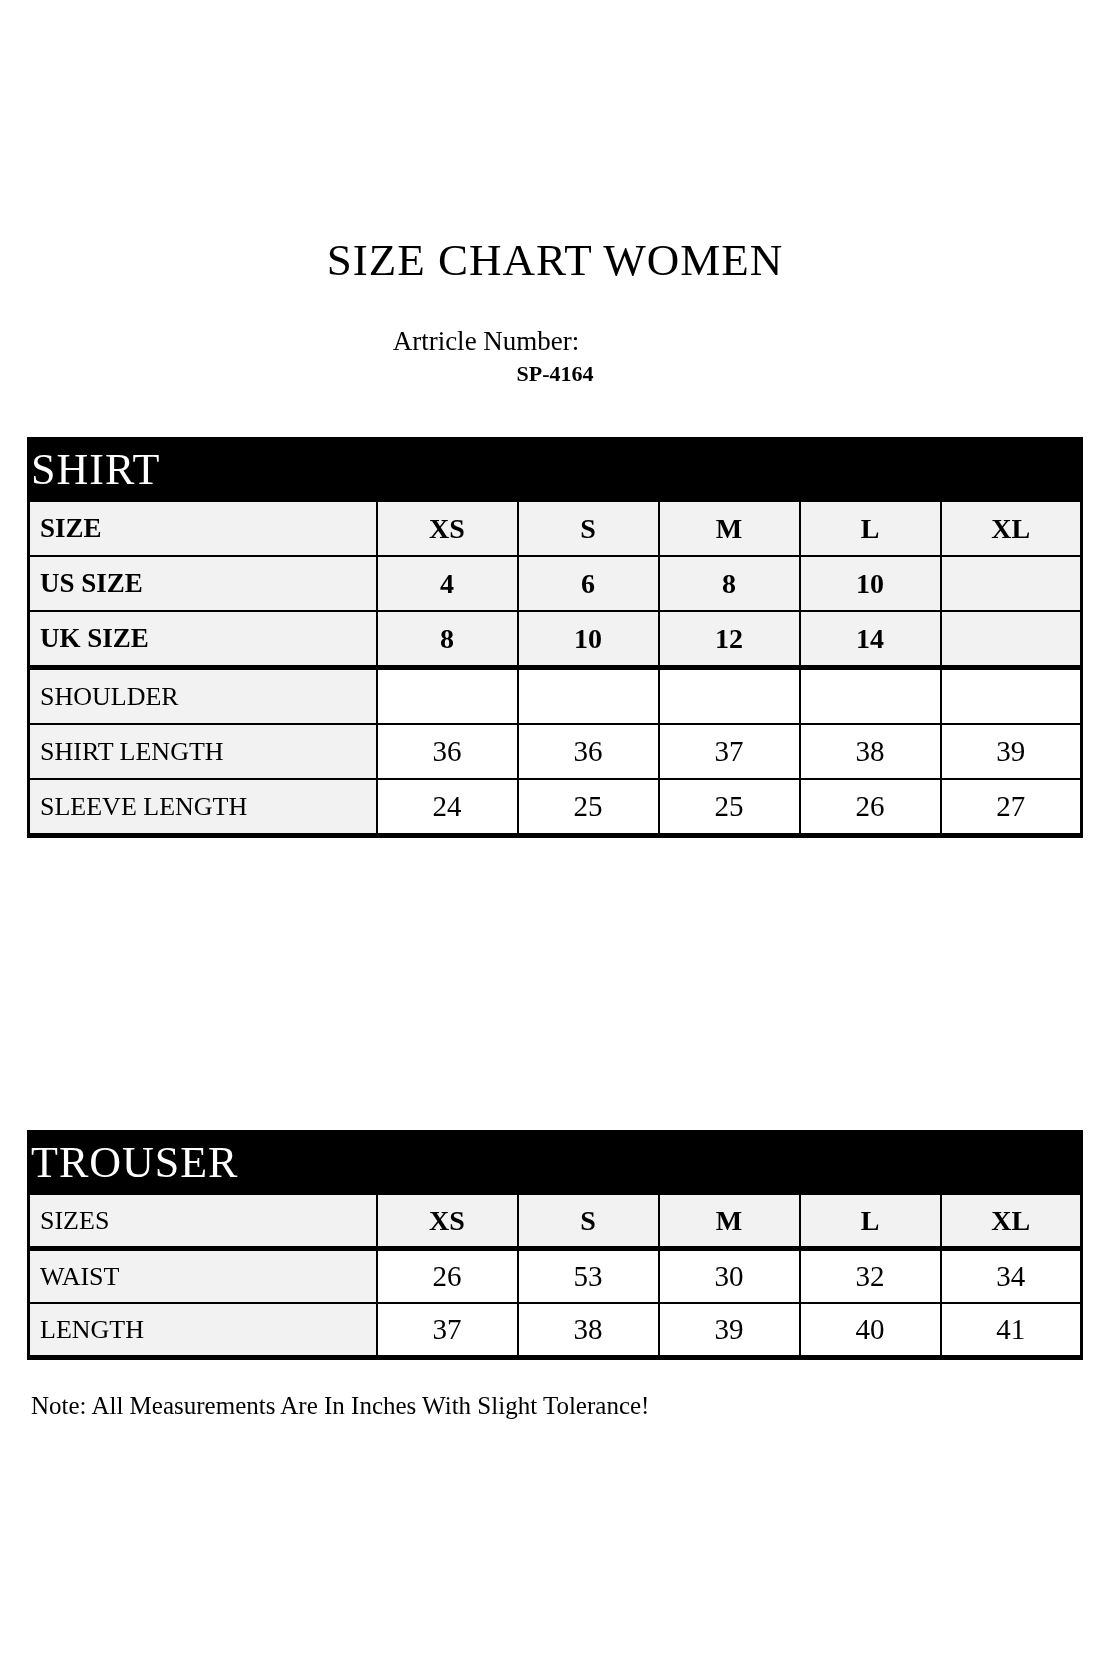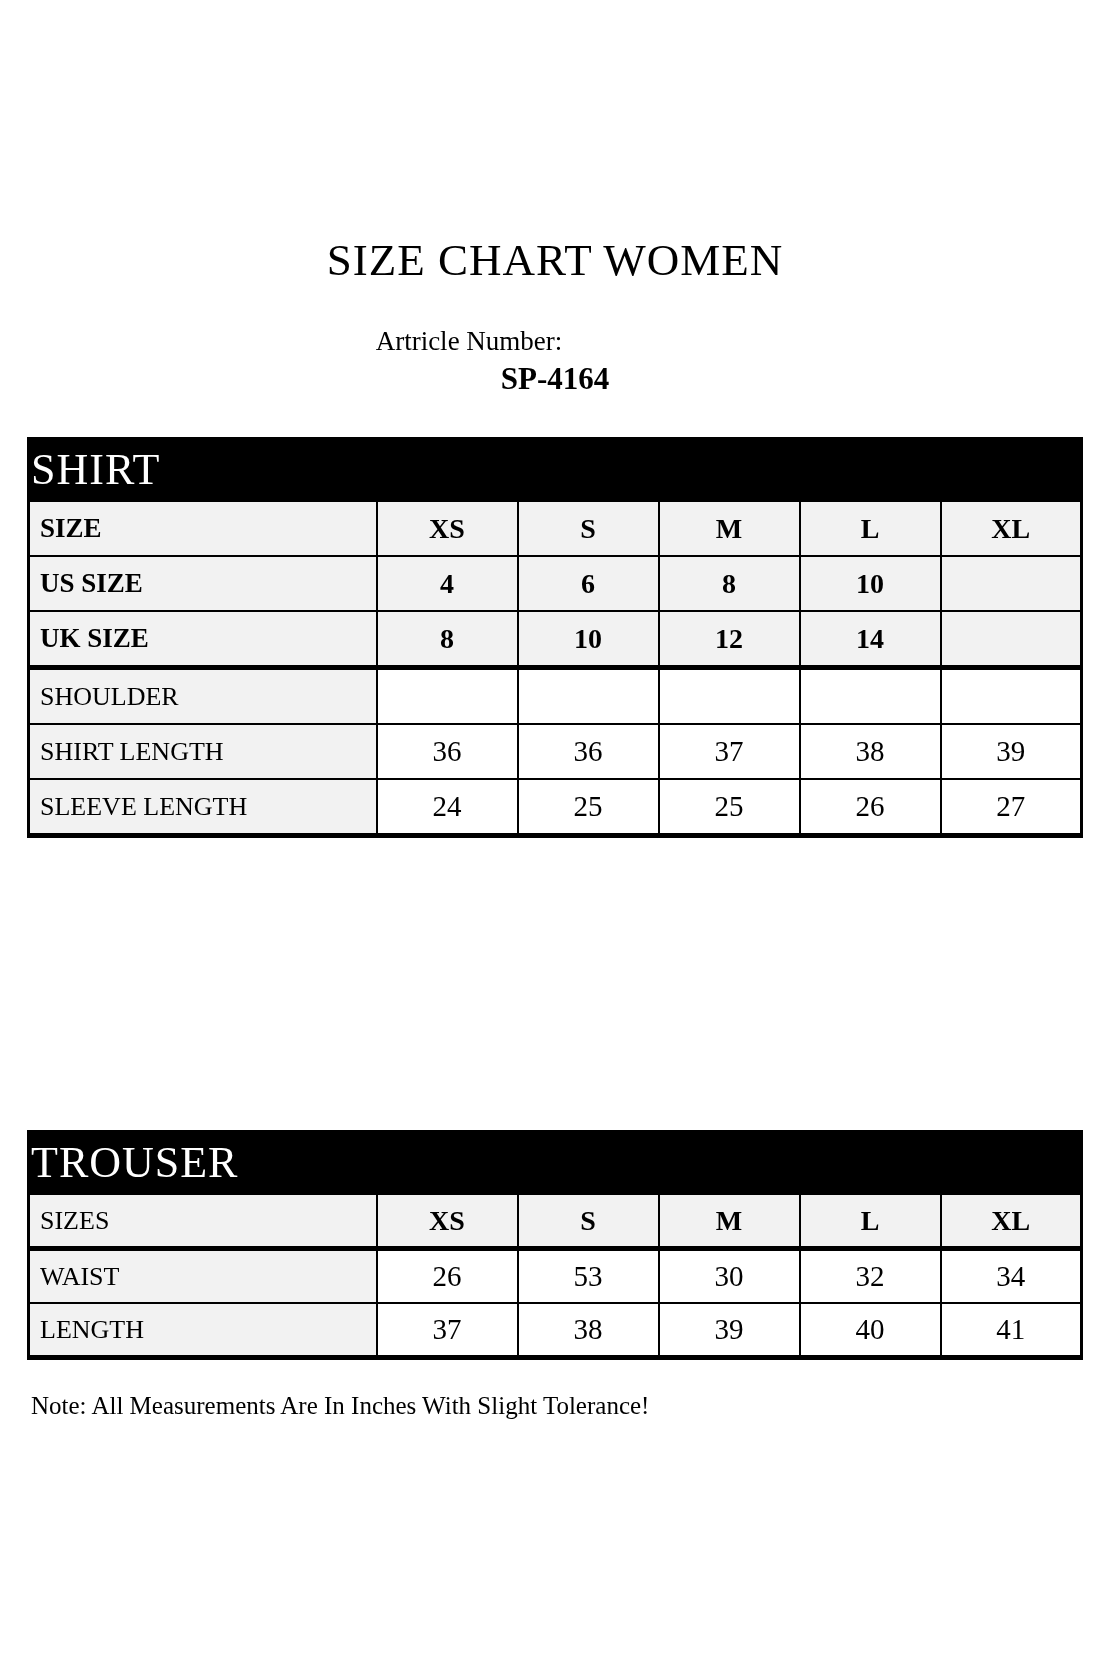--- a/index.html
+++ b/index.html
@@ -17,26 +17,26 @@
     font-family:"Liberation Serif","DejaVu Serif",serif;
     color:var(--text);
     overflow:hidden;
   }
   .doc-title{
     position:absolute;top:234px;left:0;width:1110px;
     text-align:center;font-size:45px;font-weight:normal;
     letter-spacing:1px;white-space:nowrap;
   }
   .article-label{
-    position:absolute;top:326px;left:0;width:938px;
+    position:absolute;top:326px;left:17px;width:938px;
     text-align:center;font-size:27px;
   }
   .article-number{
     position:absolute;top:361px;left:0;width:1110px;
-    text-align:center;font-size:31px;font-weight:bold;
+    text-align:center;font-size:22px;font-weight:bold;
   }
   table.size-table{
     position:absolute;left:27px;width:1053px;
     border-collapse:collapse;table-layout:fixed;
     border:3px solid var(--border);
     border-bottom-width:5px;
   }
   table.shirt-table{top:437px;}
   table.trouser-table{top:1130px;}
   th.banner{

